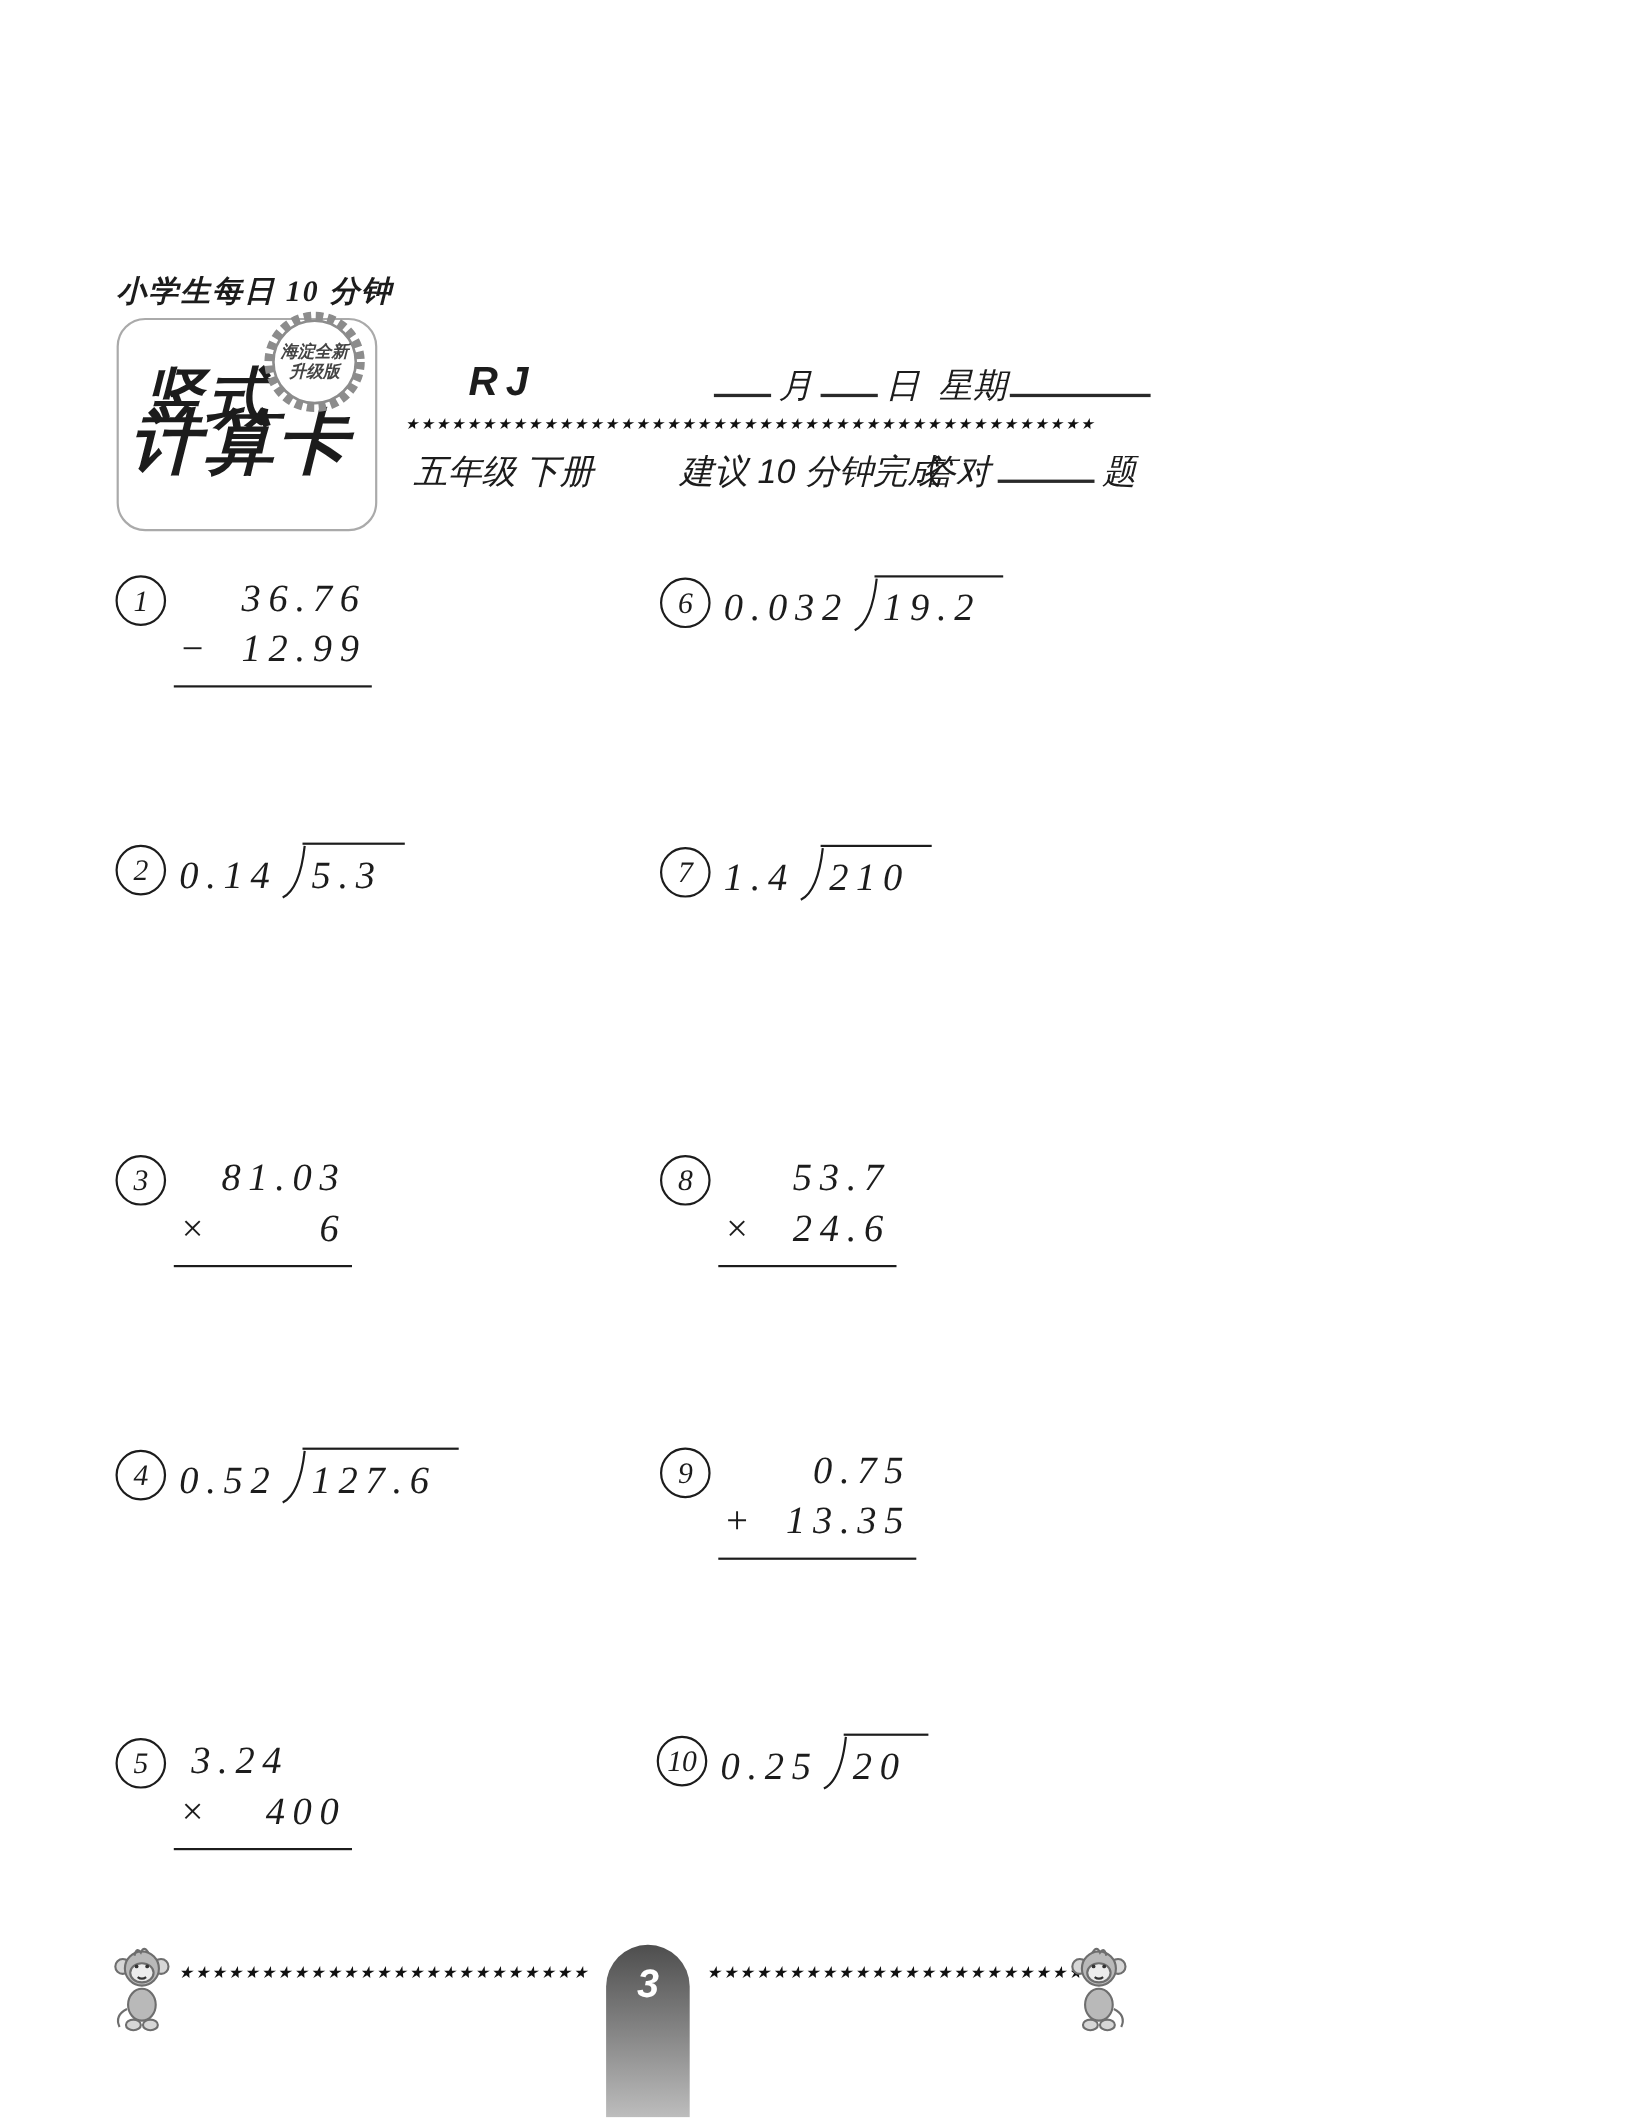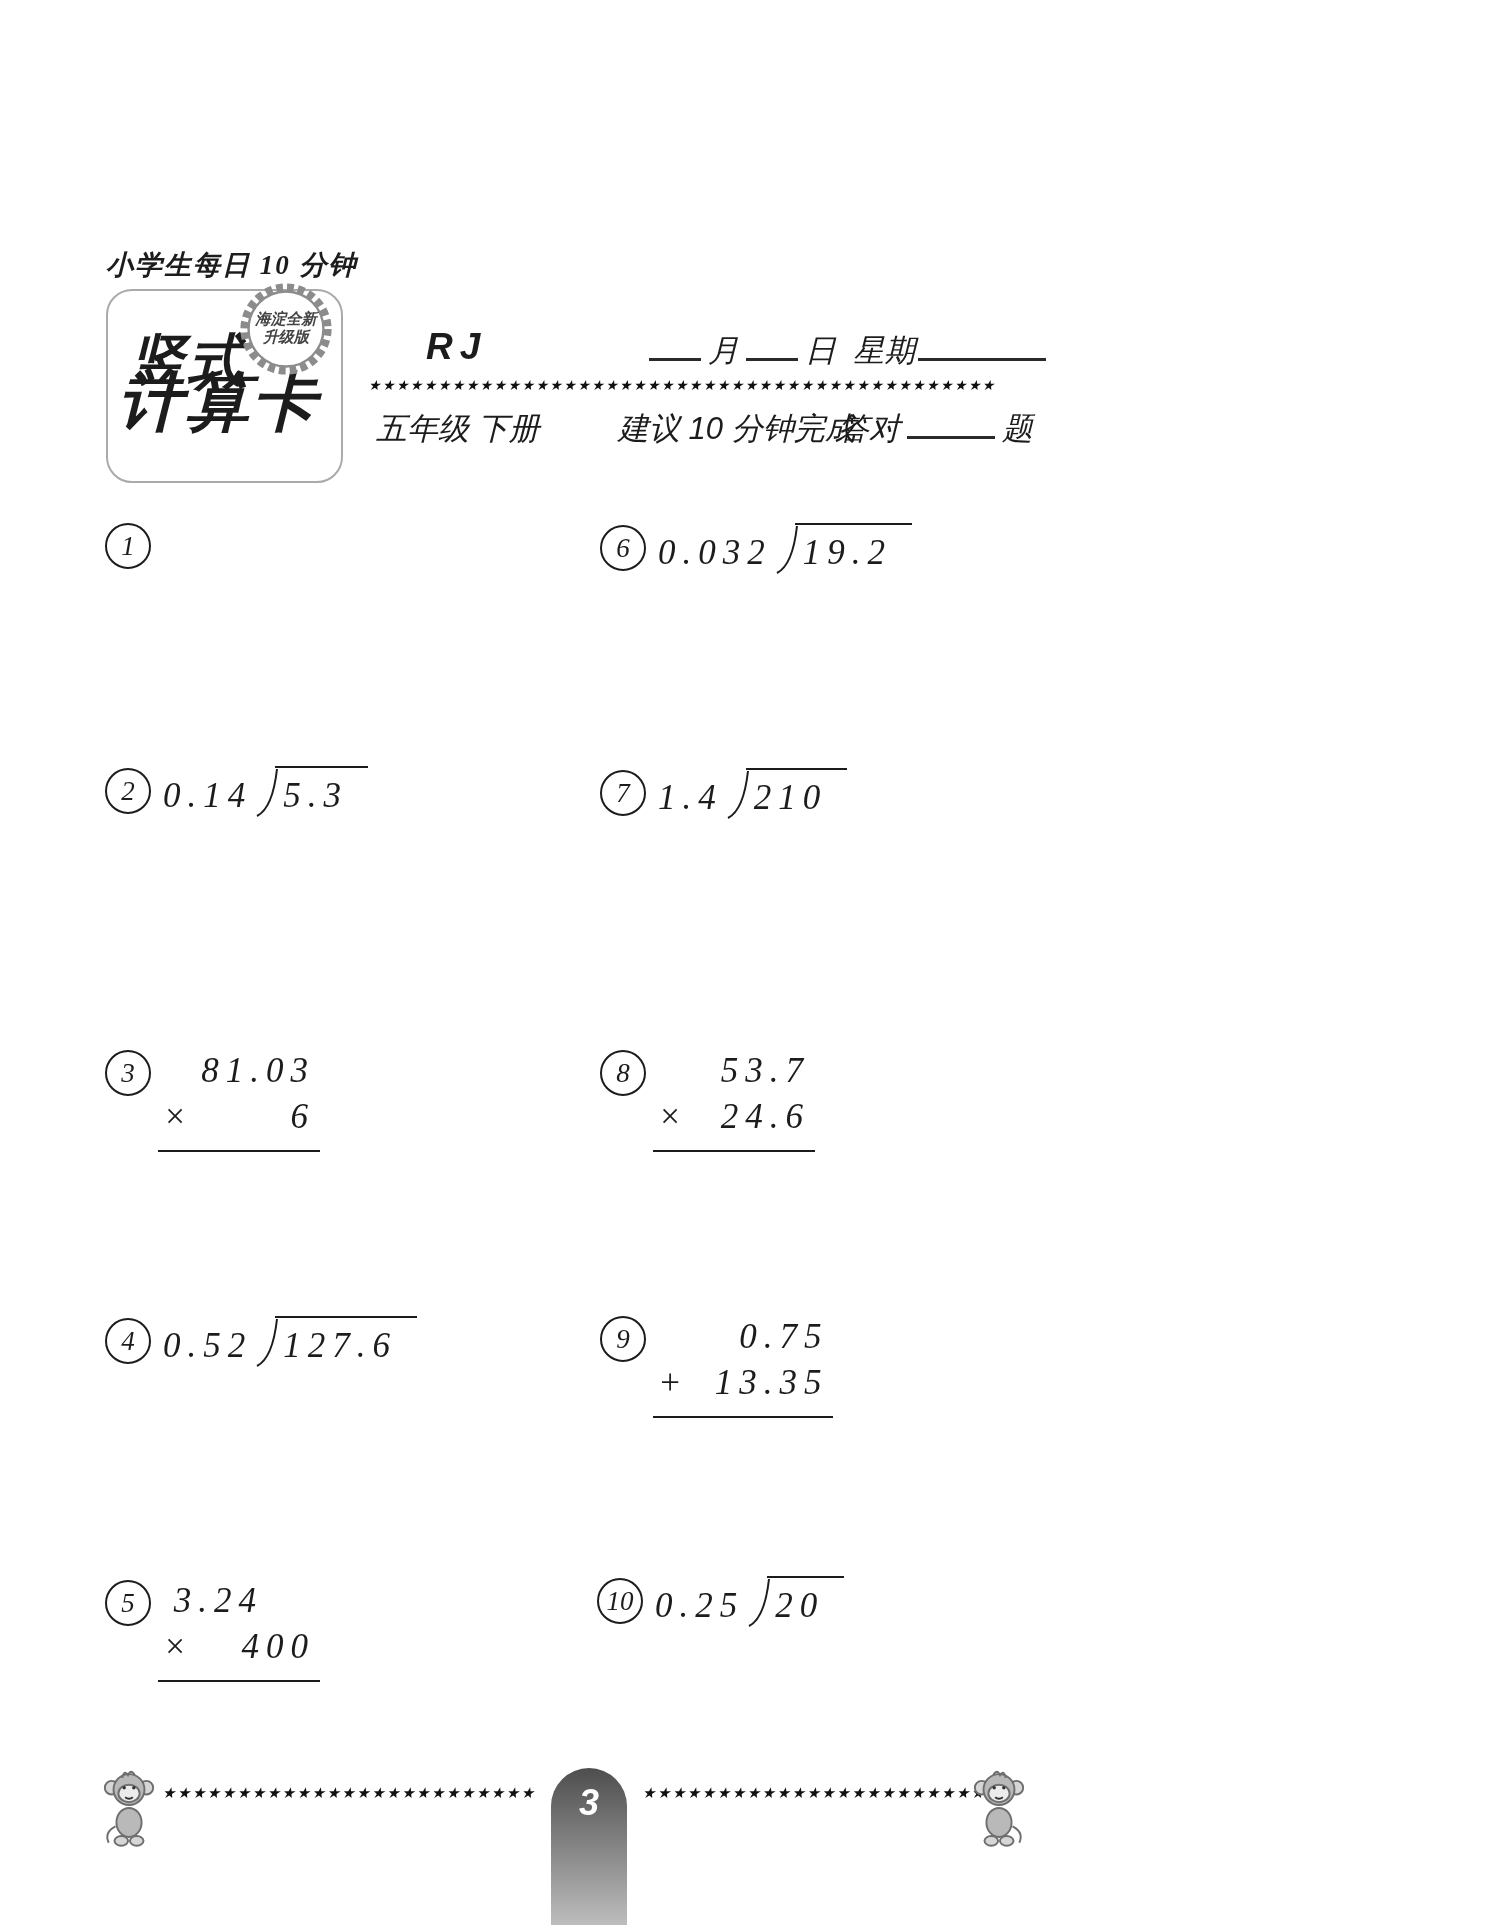--- a/index.html
+++ b/index.html
@@ -110,20 +110,28 @@
   <div class="stars-row">★★★★★★★★★★★★★★★★★★★★★★★★★★★★★★★★★★★★★★★★★★★★★</div>
 
   <div class="subheader grade">五年级 下册</div>
   <div class="subheader suggest">建议 10 分钟完成</div>
   <div class="subheader score">
     <span>答对</span><span class="blank score"></span><span>题</span>
   </div>
 
   <div class="problem" style="left:105px; top:521px;">
     <span class="pnum">1</span>
+    <div class="vert">
+      <div class="vline top">36.76</div>
+      <div class="vline second">
+        <span>−</span>
+        <span>12.99</span>
+      </div>
+      <div class="vrule"></div>
+    </div>
   </div>
 
   <div class="problem" style="left:600px; top:523px;">
     <span class="pnum">6</span>
     <span class="division-expr">
       <span class="divisor">0.032</span>
       <svg class="divslash" width="26" height="52" viewBox="0 0 26 52">
           <path d="M3 50 C 13 45 20 30 23 3" fill="none" stroke="#1c1c1c" stroke-width="2"></path>
         </svg>
       <span class="dividend">19.2</span>

